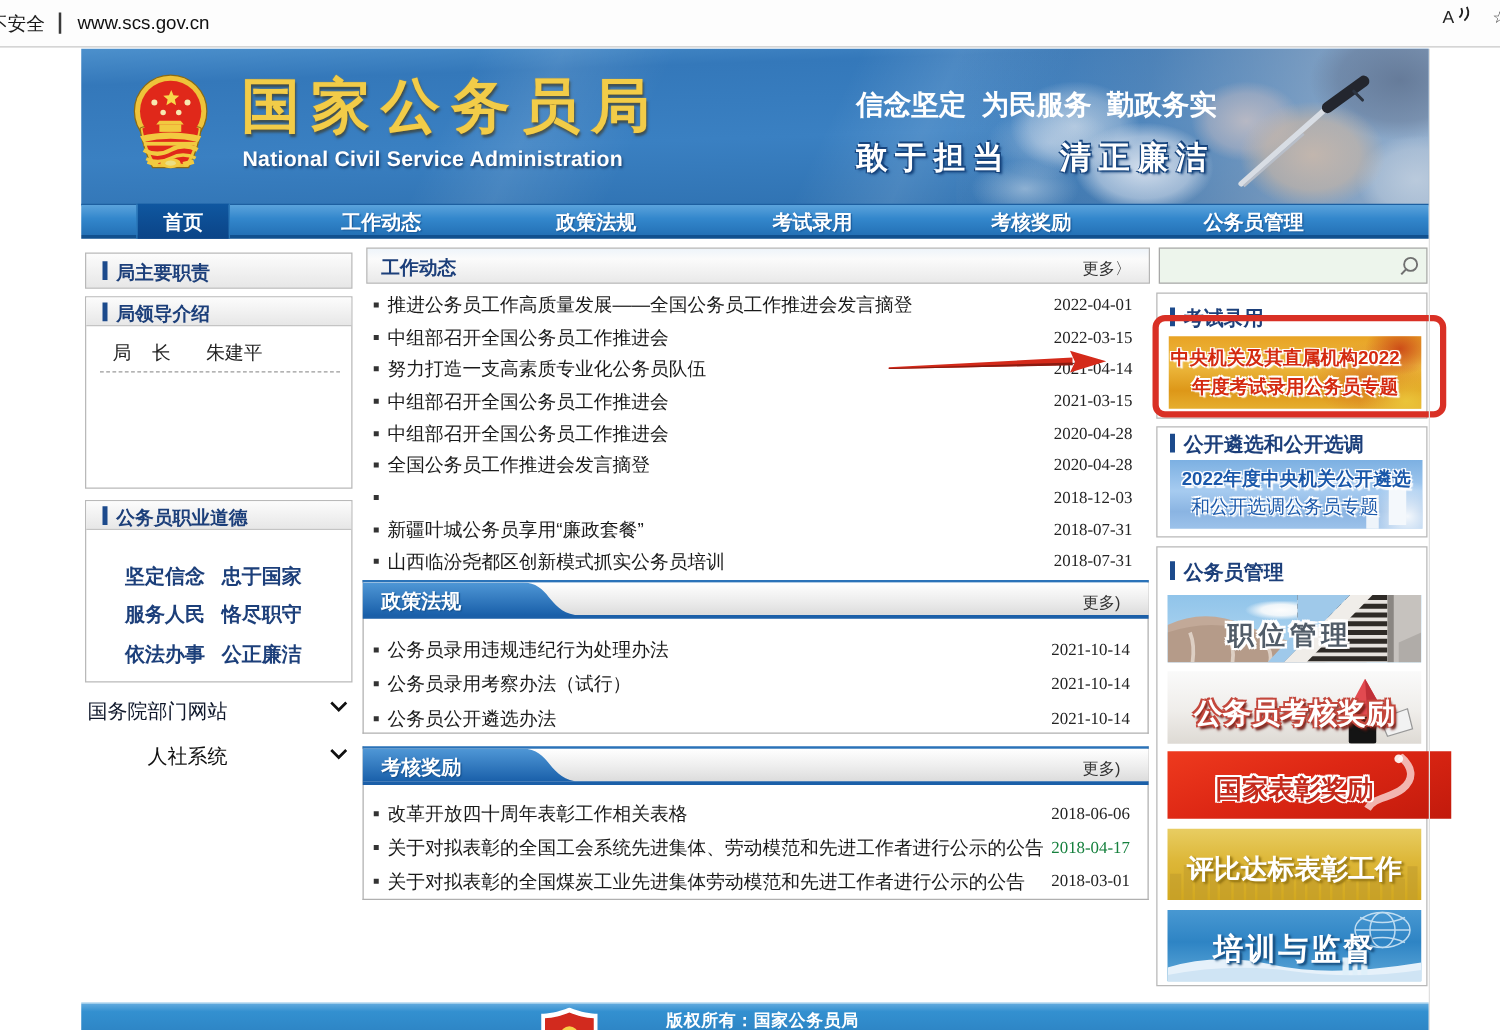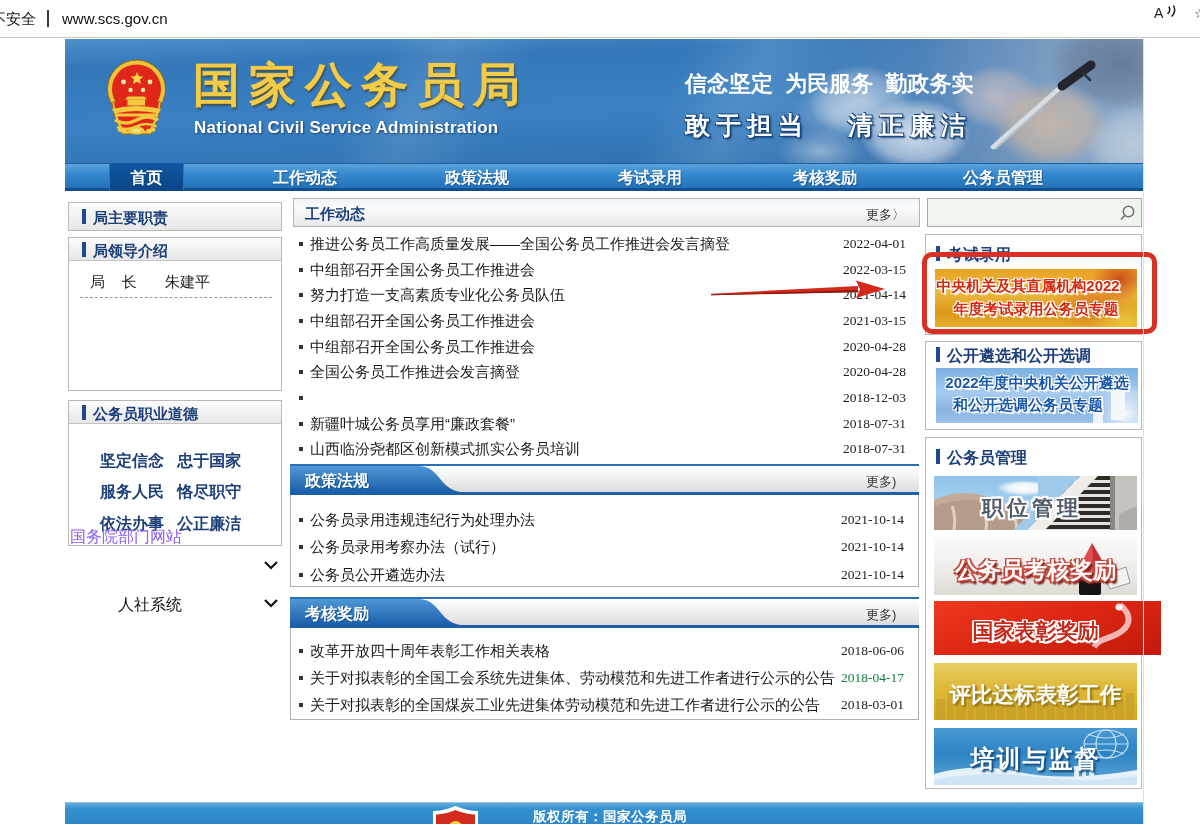--- a/index.html
+++ b/index.html
@@ -119,21 +119,21 @@
   <div class="abs" style="left:80px;top:297px;width:192px;border-bottom:1px dashed #9a9a9a;"></div>
 
   <div class="abs" style="left:68px;top:400px;width:214px;height:146px;border:1px solid #b9b9b9;background:#fff;"></div>
   <div class="abs" style="left:69px;top:401px;width:212px;height:23px;background:linear-gradient(180deg,#fcfcfc,#e7e7e7);border-bottom:1px solid #c4c4c4;"></div>
   <div class="abs" style="left:82px;top:405px;width:4px;height:15px;background:#1c4a8c;"></div>
   <div class="abs navy" style="left:93px;top:405px;font-size:15px;font-weight:bold;">公务员职业道德</div>
   <div class="abs navy" style="left:100px;top:451px;font-size:16px;font-weight:bold;">坚定信念&nbsp;&nbsp;&nbsp;忠于国家</div>
   <div class="abs navy" style="left:100px;top:482px;font-size:16px;font-weight:bold;">服务人民&nbsp;&nbsp;&nbsp;恪尽职守</div>
   <div class="abs navy" style="left:100px;top:514px;font-size:16px;font-weight:bold;">依法办事&nbsp;&nbsp;&nbsp;公正廉洁</div>
 
-  <div class="abs" style="left:70px;top:527px;font-size:16px;color:#8b5cf6;">国务院部门网站</div>
+  <div class="abs" style="left:70px;top:559px;font-size:16px;color:#0f172a;">国务院部门网站</div>
   <svg class="abs" style="left:263px;top:560px;" width="16" height="10" viewBox="0 0 16 10">
       <path d="M2 2 L8 8 L14 2" stroke="#111" stroke-width="2.2" fill="none"></path>
     </svg>
   <div class="abs" style="left:70px;top:595px;font-size:16px;color:#111;margin-left:48px;">人社系统</div>
   <svg class="abs" style="left:263px;top:598px;" width="16" height="10" viewBox="0 0 16 10">
       <path d="M2 2 L8 8 L14 2" stroke="#111" stroke-width="2.2" fill="none"></path>
     </svg>
 
   <div class="abs" style="left:293px;top:198px;width:627px;height:29px;border:1px solid #b5b5b5;
       background:linear-gradient(180deg,#eef4fa 0%,#fbfbfb 30%,#e9e9e9 100%);"></div>
@@ -288,21 +288,21 @@
   <div class="abs" style="left:925px;top:341px;width:217px;height:89px;border:1px solid #b8b8b8;background:#fff;"></div>
   <div class="abs" style="left:936px;top:347px;width:4px;height:15px;background:#1c4a8c;"></div>
   <div class="abs navy" style="left:947px;top:346px;font-size:16px;font-weight:bold;">公开遴选和公开选调</div>
   <div class="abs" style="left:936px;top:368px;width:202px;height:55px;overflow:hidden;
       background:
         radial-gradient(45px 40px at 190px 45px, rgba(255,255,255,.9), rgba(255,255,255,0) 70%),
         linear-gradient(180deg,#7cb0e2 0%,#a6cbf0 45%,#8ab4e2 75%,#9cc2ea 100%);">
     <div style="position:absolute;left:175px;top:18px;width:14px;height:34px;background:#f4f8fc;box-shadow:-20px 8px 0 -2px #eef4fa;"></div>
     <div style="position:absolute;left:0;top:6px;width:202px;text-align:center;font-size:15px;font-weight:bold;color:#1a58aa;white-space:nowrap;
       text-shadow:-1px -1px 0 #fff,1px -1px 0 #fff,-1px 1px 0 #fff,1px 1px 0 #fff,2px 2px 1px #fff;">2022年度中央机关公开遴选</div>
-    <div style="position:absolute;left:0;top:28px;width:184px;text-align:center;font-size:15px;font-weight:bold;color:#1a58aa;white-space:nowrap;
+    <div style="position:absolute;left:0;top:28px;width:184px;text-align:center;font-size:15px;font-weight:normal;color:#1a58aa;white-space:nowrap;
       text-shadow:-1px -1px 0 #fff,1px -1px 0 #fff,-1px 1px 0 #fff,1px 1px 0 #fff,2px 2px 1px #fff;">和公开选调公务员专题</div>
   </div>
 
   <div class="abs" style="left:925px;top:437px;width:217px;height:352px;border:1px solid #b8b8b8;background:#fff;"></div>
   <div class="abs" style="left:936px;top:449px;width:4px;height:15px;background:#1c4a8c;"></div>
   <div class="abs navy" style="left:947px;top:448px;font-size:16px;font-weight:bold;">公务员管理</div>
 
   <div class="abs" style="left:934px;top:476px;width:203px;height:54px;overflow:hidden;background:linear-gradient(180deg,#90c4ea 0%,#a6d0ee 55%,#b4d8f0 100%);">
     <div style="position:absolute;left:62px;top:5px;width:58px;height:15px;background:radial-gradient(29px 8px at 29px 7px,#fdfdfd 0%,#f0f6fa 55%,rgba(240,246,250,0) 100%);"></div>
     <svg style="position:absolute;left:0;top:0;" width="203" height="54" viewBox="0 0 203 54">

